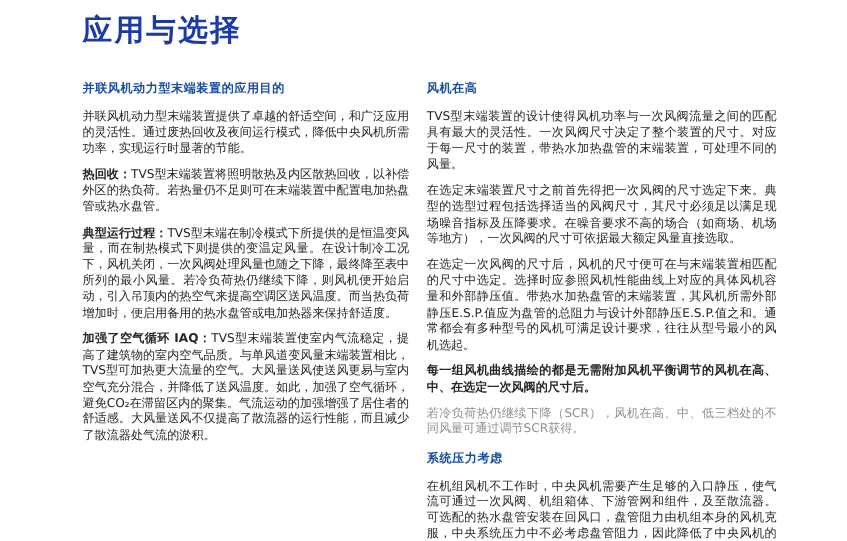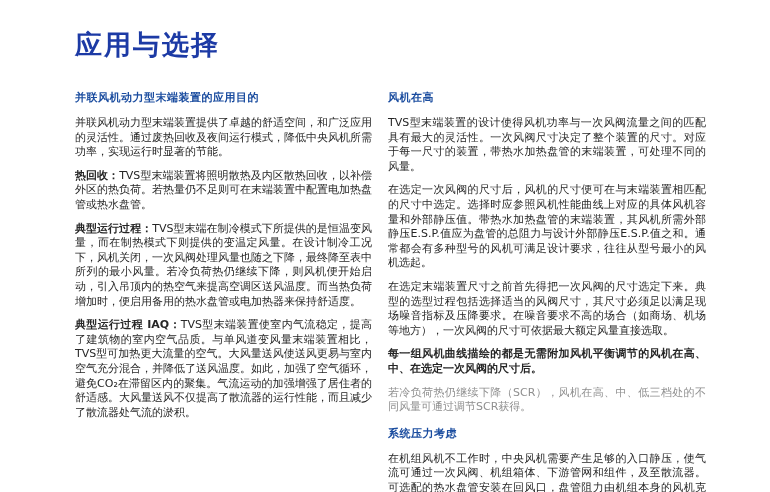--- a/index.html
+++ b/index.html
@@ -15,21 +15,21 @@
     width: 770px;
     height: 492px;
     background: var(--bg);
     font-family: "DejaVu Sans", "Liberation Sans", sans-serif;
     overflow: hidden;
   }
   .page {
     position: relative;
     width: 770px;
     height: 492px;
-    padding: 27px 68px 0 75px;
+    padding: 10px 68px 0 75px;
   }
   .page-title {
     margin: 0;
     font-size: 27px;
     line-height: 36px;
     font-weight: 700;
     letter-spacing: 2px;
     color: var(--title);
   }
   .columns {
@@ -71,29 +71,29 @@
 
     <div class="col col-left">
       <h2 class="section-heading">并联风机动力型末端装置的应用目的</h2>
 
       <p class="para">并联风机动力型末端装置提供了卓越的舒适空间，和广泛应用的灵活性。通过废热回收及夜间运行模式，降低中央风机所需功率，实现运行时显著的节能。</p>
 
       <p class="para"><span class="lead">热回收：</span><span>TVS型末端装置将照明散热及内区散热回收，以补偿外区的热负荷。若热量仍不足则可在末端装置中配置电加热盘管或热水盘管。</span></p>
 
       <p class="para"><span class="lead">典型运行过程：</span><span>TVS型末端在制冷模式下所提供的是恒温变风量，而在制热模式下则提供的变温定风量。在设计制冷工况下，风机关闭，一次风阀处理风量也随之下降，最终降至表中所列的最小风量。若冷负荷热仍继续下降，则风机便开始启动，引入吊顶内的热空气来提高空调区送风温度。而当热负荷增加时，便启用备用的热水盘管或电加热器来保持舒适度。</span></p>
 
-      <p class="para"><span class="lead">典型运行过程 IAQ：</span><span>TVS型末端装置使室内气流稳定，提高了建筑物的室内空气品质。与单风道变风量末端装置相比，TVS型可加热更大流量的空气。大风量送风使送风更易与室内空气充分混合，并降低了送风温度。如此，加强了空气循环，避免CO₂在滞留区内的聚集。气流运动的加强增强了居住者的舒适感。大风量送风不仅提高了散流器的运行性能，而且减少了散流器处气流的淤积。</span></p>
+      <p class="para"><span class="lead">加强了空气循环 IAQ：</span><span>TVS型末端装置使室内气流稳定，提高了建筑物的室内空气品质。与单风道变风量末端装置相比，TVS型可加热更大流量的空气。大风量送风使送风更易与室内空气充分混合，并降低了送风温度。如此，加强了空气循环，避免CO₂在滞留区内的聚集。气流运动的加强增强了居住者的舒适感。大风量送风不仅提高了散流器的运行性能，而且减少了散流器处气流的淤积。</span></p>
     </div>
 
     <div class="col col-right">
       <h2 class="section-heading">风机在高</h2>
 
       <p class="para">TVS型末端装置的设计使得风机功率与一次风阀流量之间的匹配具有最大的灵活性。一次风阀尺寸决定了整个装置的尺寸。对应于每一尺寸的装置，带热水加热盘管的末端装置，可处理不同的风量。</p>
+      <p class="para">在选定末端装置尺寸之前首先得把一次风阀的尺寸选定下来。典型的选型过程包括选择适当的风阀尺寸，其尺寸必须足以满足现场噪音指标及压降要求。在噪音要求不高的场合（如商场、机场等地方），一次风阀的尺寸可依据最大额定风量直接选取。</p>
       <p class="para">在选定一次风阀的尺寸后，风机的尺寸便可在与末端装置相匹配的尺寸中选定。选择时应参照风机性能曲线上对应的具体风机容量和外部静压值。带热水加热盘管的末端装置，其风机所需外部静压E.S.P.值应为盘管的总阻力与设计外部静压E.S.P.值之和。通常都会有多种型号的风机可满足设计要求，往往从型号最小的风机选起。</p>
-      <p class="para">在选定末端装置尺寸之前首先得把一次风阀的尺寸选定下来。典型的选型过程包括选择适当的风阀尺寸，其尺寸必须足以满足现场噪音指标及压降要求。在噪音要求不高的场合（如商场、机场等地方），一次风阀的尺寸可依据最大额定风量直接选取。</p>
       <p class="para bold">每一组风机曲线描绘的都是无需附加风机平衡调节的风机在高、中、在选定一次风阀的尺寸后。</p>
       <p class="para muted">若冷负荷热仍继续下降（SCR），风机在高、中、低三档处的不同风量可通过调节SCR获得。</p>
 
       <h2 class="section-heading second">系统压力考虑</h2>
 
       <p class="para">在机组风机不工作时，中央风机需要产生足够的入口静压，使气流可通过一次风阀、机组箱体、下游管网和组件，及至散流器。可选配的热水盘管安装在回风口，盘管阻力由机组本身的风机克服，中央系统压力中不必考虑盘管阻力，因此降低了中央风机的功耗。</p>
     </div>
 
   </div>
 </div>

